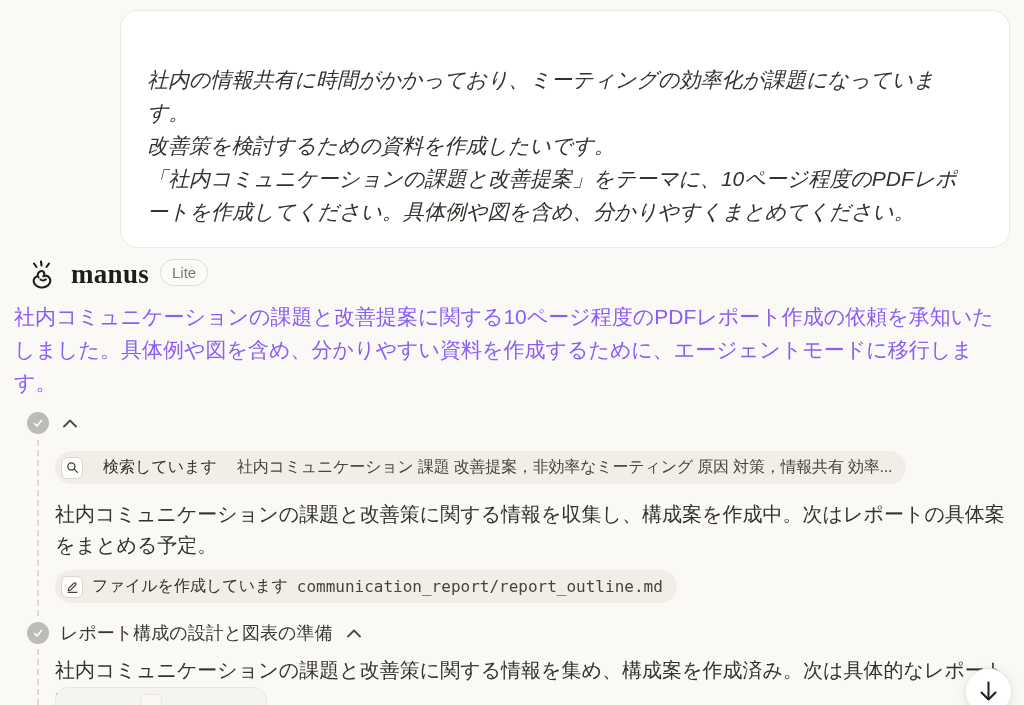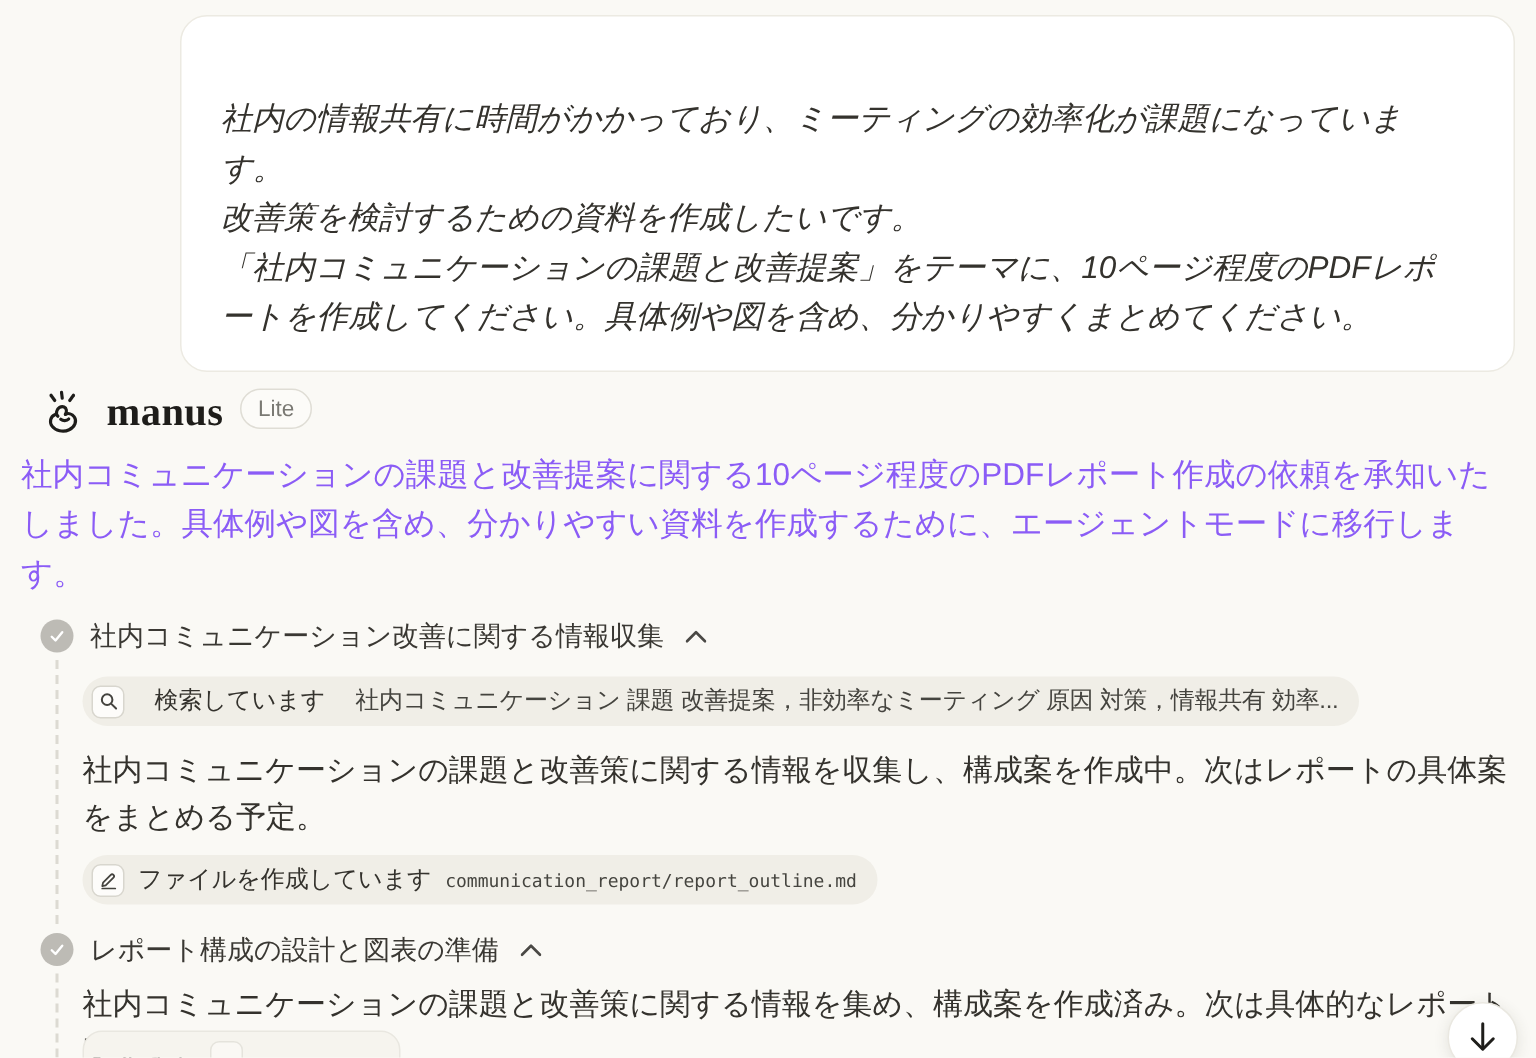--- a/index.html
+++ b/index.html
@@ -80,21 +80,21 @@
   .pill.file-pill { top: 570px; }
   .tool-iconbox {
     width: 22px; height: 22px; background: #FDFCFA;
     border: 1px solid #D8D6CE; border-radius: 6px;
     display: flex; align-items: center; justify-content: center; flex: 0 0 auto;
   }
   .tool-label { font-size: 16px; color: #34322D; }
   .tool-query { font-size: 16px; color: #45443F; letter-spacing: -0.2px; overflow: hidden; text-overflow: clip; }
   .tool-path {
     font-family: "DejaVu Sans Mono", "Liberation Mono", monospace;
-    font-size: 12px; color: #45443F;
+    font-size: 16px; color: #45443F;
   }
 
   
   .note {
     position: absolute; left: 55px; width: 955px;
     font-size: 20px; line-height: 31px; color: #34322D;
   }
   .note.n1 { top: 499px; }
   .note.n2 { top: 655px; z-index: 1; }
 
@@ -144,21 +144,20 @@
 
   <div class="timeline-seg seg1"></div>
   <div class="timeline-seg seg2"></div>
 
   <div class="task-row t1">
     <span class="check-circle">
       <svg width="12" height="12" viewBox="0 0 24 24" fill="none" stroke="#FFFFFF" stroke-width="3.2" stroke-linecap="round" stroke-linejoin="round">
           <polyline points="5,13 10,18 19,7"></polyline>
         </svg>
     </span>
-    <span class="task-title">社内コミュニケーション改善に関する情報収集</span>
     <span class="chev">
       <svg width="14" height="9" viewBox="0 0 14 9" fill="none" stroke="#4A4945" stroke-width="1.8" stroke-linecap="round" stroke-linejoin="round">
           <polyline points="1,7.5 7,1.5 13,7.5"></polyline>
         </svg>
     </span>
   </div>
 
   <div class="pill search-pill">
     <span class="tool-iconbox">
       <svg width="13" height="13" viewBox="0 0 24 24" fill="none" stroke="#44433E" stroke-width="2.5" stroke-linecap="round">

